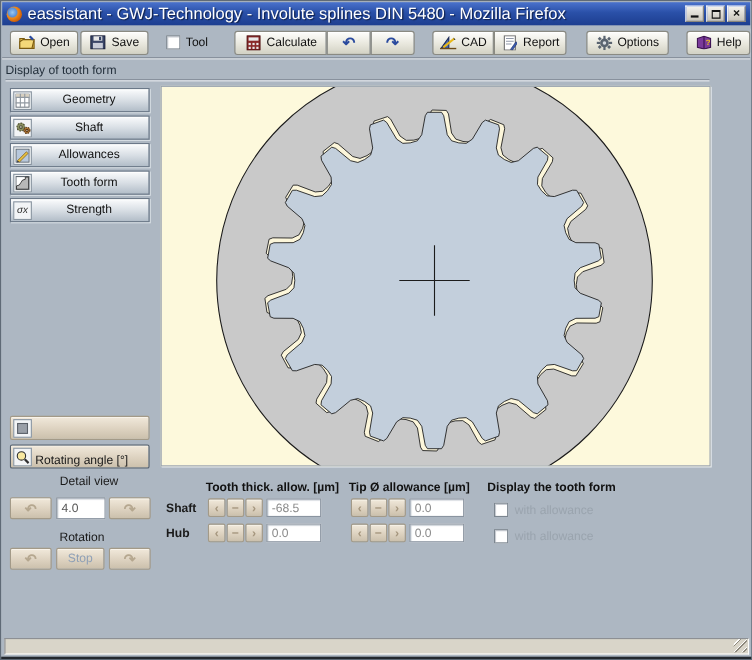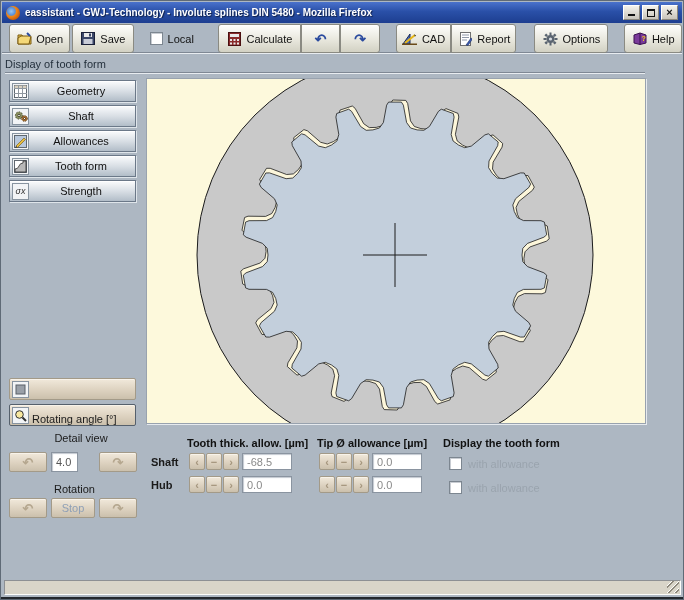--- a/index.html
+++ b/index.html
@@ -9,36 +9,36 @@
   .app-window { position:relative; width:684px; height:600px; background:#adb7c2;
                 border:1px solid #5f6a76; overflow:hidden; }
 
   
   .titlebar { position:absolute; left:1px; top:1px; width:680px; height:21px;
               background:linear-gradient(180deg,#4a72cc 0%, #2a50a8 45%, #1d3e90 100%);
               display:flex; align-items:center; padding:0 4px; }
   .ff-icon { width:14px; height:14px; border-radius:50%;
              background:radial-gradient(circle at 38% 38%, #9cc8f0 0%, #5a90d8 32%, #f08818 42%, #c85a08 75%, #883400 100%);
              margin-right:5px; flex:0 0 auto; }
-  .title-text { color:#fff; font-weight:bold; font-size:10px; white-space:nowrap; overflow:hidden;
+  .title-text { color:#fff; font-weight:normal; font-size:15px; white-space:nowrap; overflow:hidden;
                 text-shadow:1px 1px 1px #102048; flex:1 1 auto; }
   .win-btns { display:flex; gap:2px; flex:0 0 auto; }
   .win-btn { width:17px; height:15px; background:linear-gradient(180deg,#f4f2ec,#c8c4ba);
              border:1px solid #8a867c; border-top-color:#fff; border-left-color:#fff;
              display:flex; align-items:flex-end; justify-content:center;
              font-size:10px; line-height:10px; color:#111; cursor:default; }
   .glyph-min { width:7px; height:2px; background:#111; margin-bottom:3px; }
   .glyph-max { width:8px; height:8px; border:1px solid #111; border-top-width:2px; margin-bottom:2px; }
   .glyph-close { font-weight:bold; font-size:11px; line-height:13px; }
 
   
   .toolbar { position:absolute; left:1px; top:24px; width:680px; height:28px;
              display:flex; align-items:center; padding-left:7px;
              border-bottom:1px solid #7f8894; box-shadow:0 1px 0 #e8ecf0; }
-  .tb-btn { height:29px; display:flex; align-items:center; justify-content:center; gap:4px;
+  .tb-btn { height:22px; display:flex; align-items:center; justify-content:center; gap:4px;
             background:linear-gradient(180deg,#fefefc 0%, #e8e7dd 55%, #d2d1c3 100%);
             border:1px solid #8a8a82; border-radius:3px; box-shadow:inset 0 1px 0 #fff;
             padding:0 4px; cursor:default; white-space:nowrap; }
   .tb-label { color:#111; }
   .tb-ico { width:16px; height:16px; flex:0 0 auto; display:flex; align-items:center; justify-content:center; }
   .arrow-glyph { font-size:14px; font-weight:bold; color:#2a4a9e; line-height:14px; }
   .local-box { display:flex; align-items:center; gap:5px; }
   .checkbox { width:13px; height:13px; background:#fff; border:1px solid #7c8690;
               box-shadow:inset 1px 1px 0 #c8ccd2; }
 
@@ -134,21 +134,21 @@
             <rect x="3" y="1" width="8" height="4" fill="#e8e8e8"></rect>
             <rect x="8" y="1.5" width="2" height="3" fill="#3a4668"></rect>
             <rect x="2.5" y="7" width="9" height="5" fill="#c8ccd8"></rect>
           </svg>
       </span>
       <span class="tb-label">Save</span>
     </div>
 
     <div class="local-box" style="margin-left:16px">
       <span class="checkbox"></span>
-      <span class="tb-label">Local</span>
+      <span class="tb-label">Tool</span>
     </div>
 
     <div class="tb-btn" style="width:90px; margin-left:24px; border-radius:3px 0 0 3px">
       <span class="tb-ico">
         <svg width="13" height="14">
             <rect x="0.5" y="0.5" width="12" height="13" fill="#8a2a2a" stroke="#4a1010"></rect>
             <rect x="2" y="2" width="9" height="3" fill="#e8e8e8"></rect>
             <g fill="#e8e8e8">
               <rect x="2" y="7" width="2" height="2"></rect>
               <rect x="5.5" y="7" width="2" height="2"></rect>
@@ -306,21 +306,21 @@
           <line x1="8.5" y1="8.5" x2="12" y2="12" stroke="#303030" stroke-width="2"></line>
         </svg>
     </span>
     <span class="view-label">Detail view</span>
   </div>
 
   <div class="small-label" style="left:31px; top:412px">Rotating angle [°]</div>
   <div class="tan-btn rot-btn" style="left:8px; top:451px">
     <span>↶</span>
   </div>
-  <div class="field" style="left:50px; top:451px; width:27px; height:20px; color:#555">
+  <div class="field" style="left:50px; top:451px; width:45px; height:20px; color:#555">
     <span>4.0</span>
   </div>
   <div class="tan-btn rot-btn" style="left:98px; top:451px">
     <span>↷</span>
   </div>
 
   <div class="small-label" style="left:53px; top:482px">Rotation</div>
   <div class="tan-btn rot-btn" style="left:8px; top:497px">
     <span>↶</span>
   </div>

